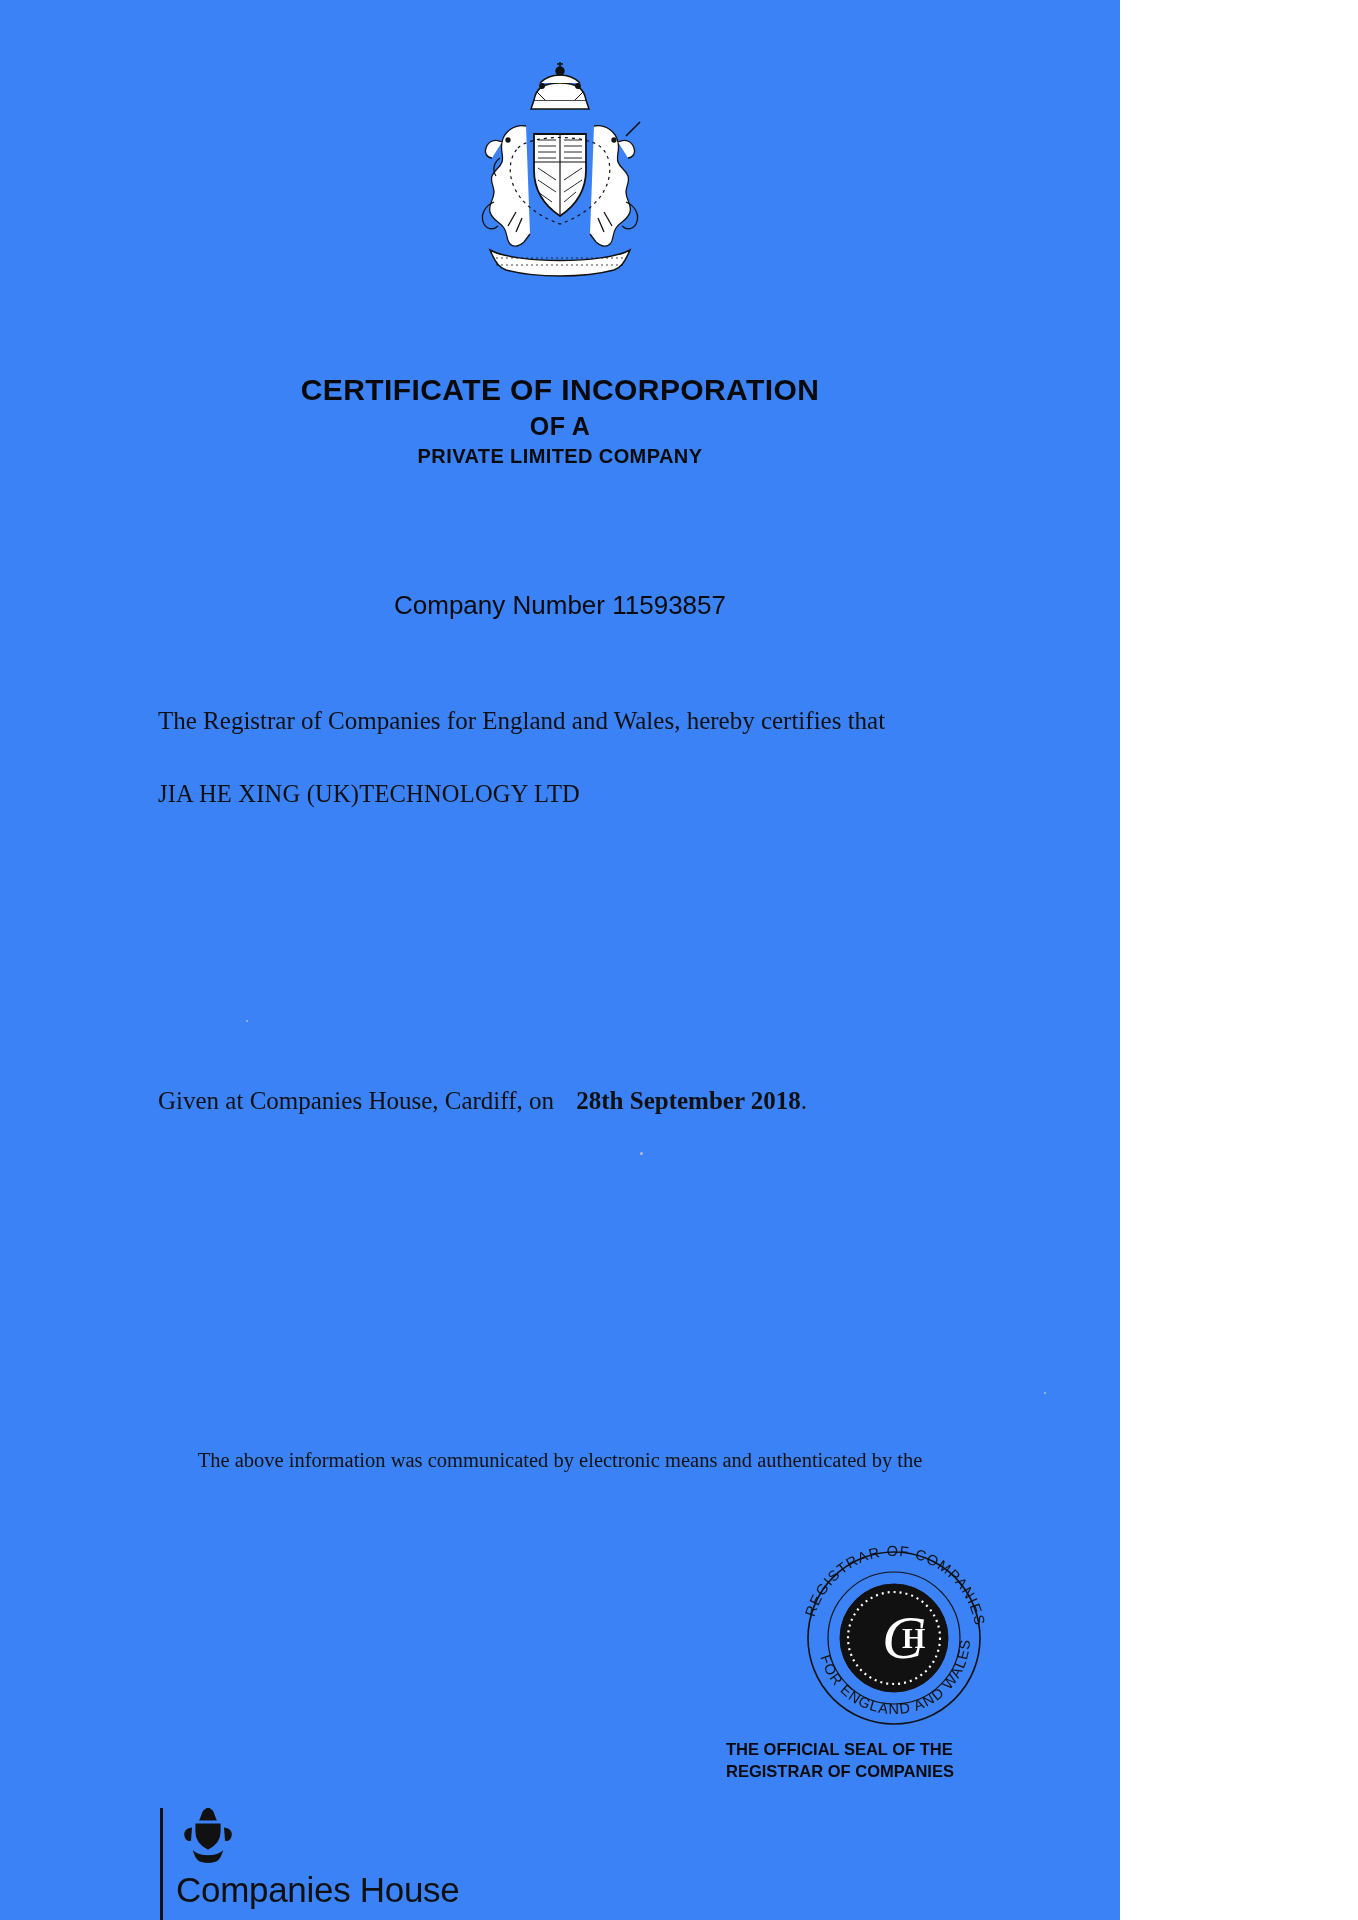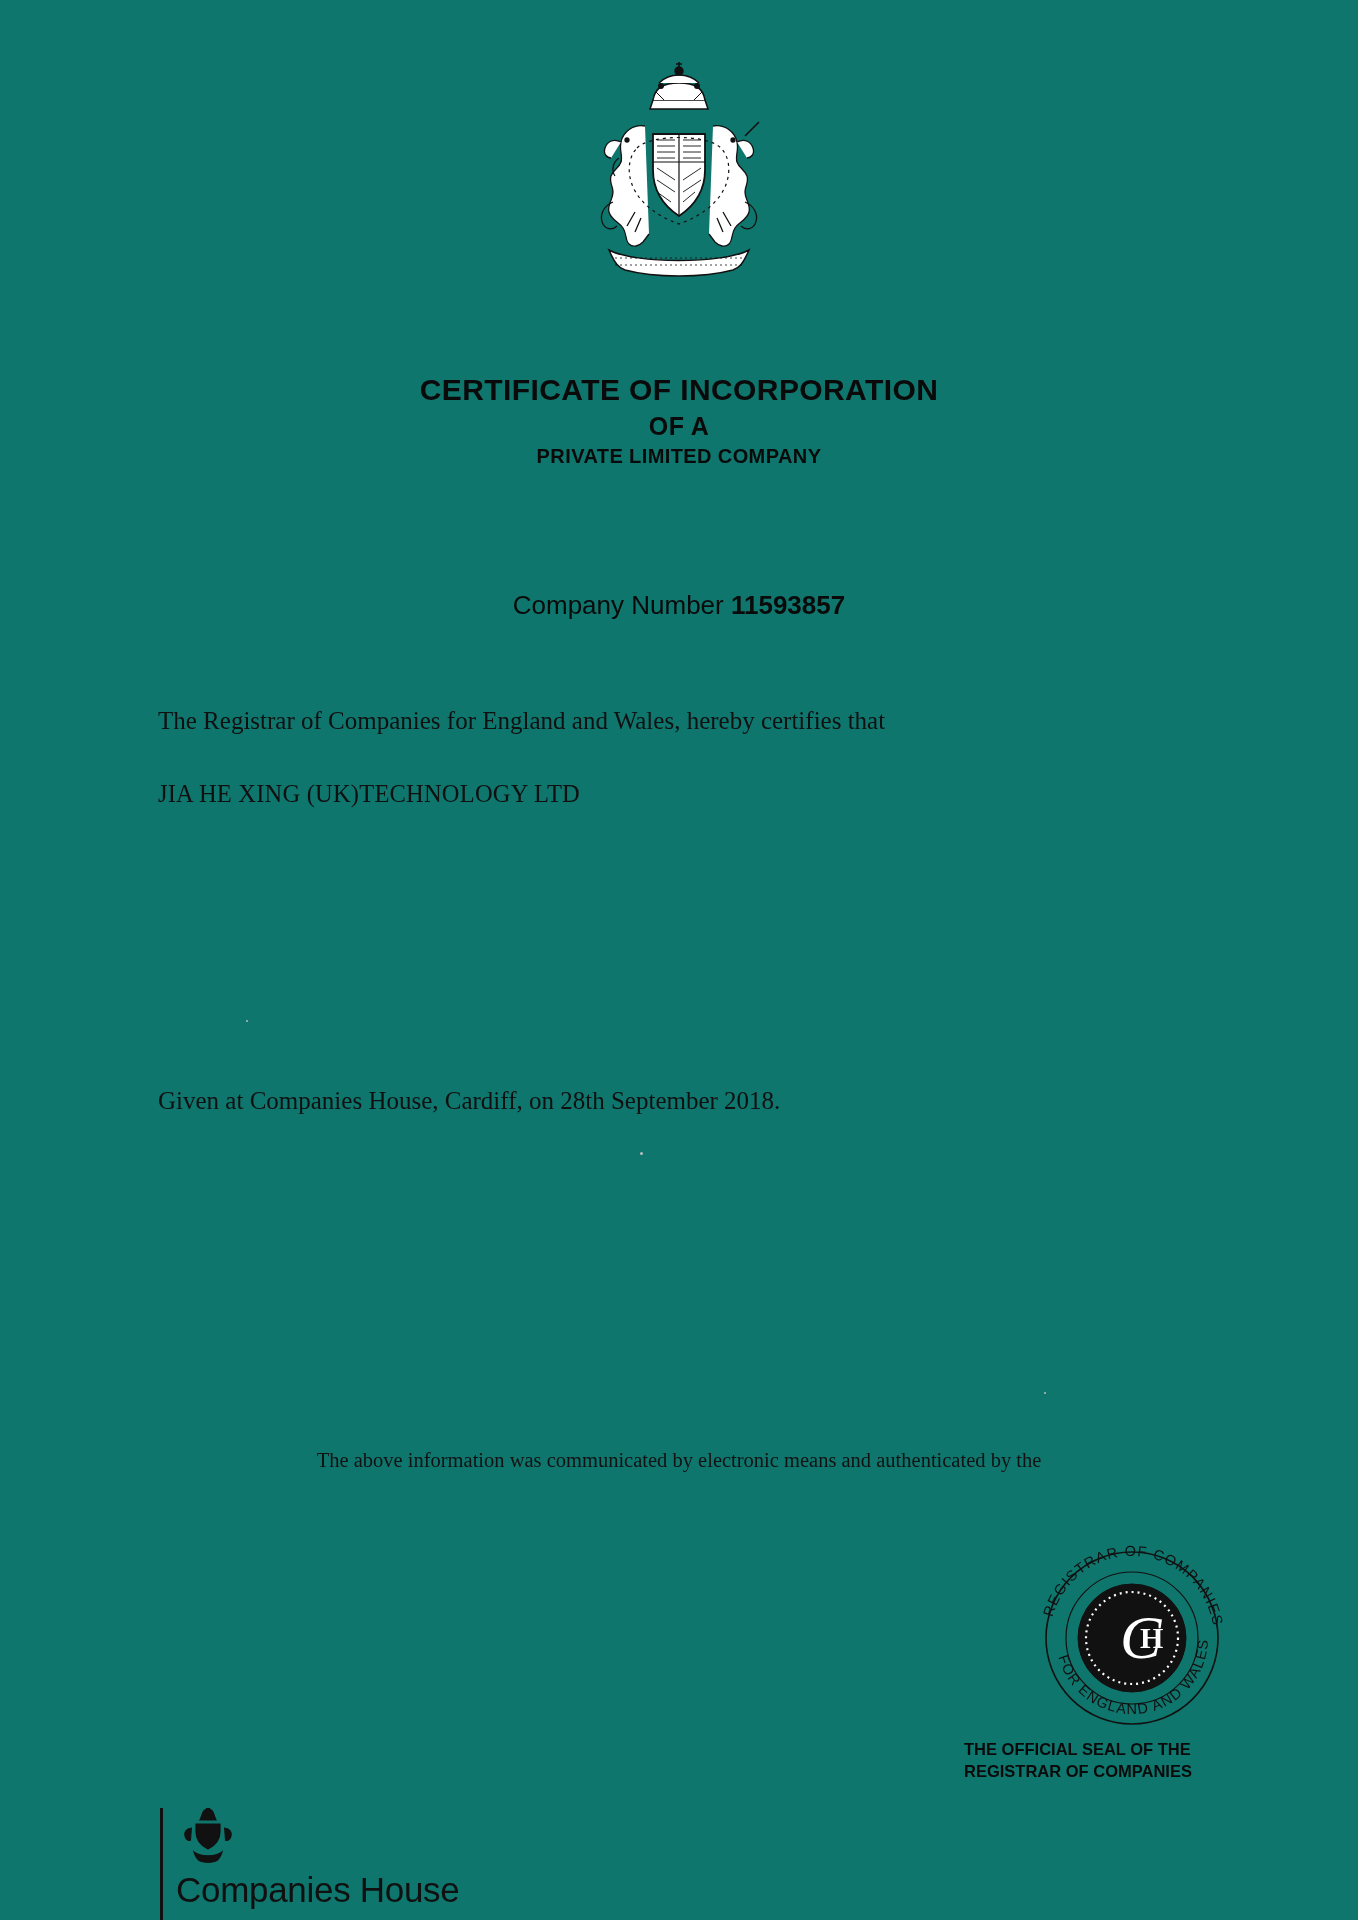--- a/index.html
+++ b/index.html
@@ -11,23 +11,23 @@
     width: 1358px;
     height: 1920px;
     font-family: "Liberation Serif", serif;
     color: #0b0b0b;
     position: relative;
     overflow: hidden;
   }
 
   .page {
     position: relative;
-    width: 1358px;
+    width: 1120px;
     height: 1920px;
-    background: #0f766e;
+    background: #3b82f6;
   }
 
   
   .crest {
     position: absolute;
     left: 50%;
     transform: translateX(-50%);
     top: 62px;
     width: 260px;
     height: 230px;
@@ -55,37 +55,37 @@
   .company-number {
     position: absolute;
     top: 590px;
     left: 0;
     width: 100%;
     text-align: center;
     font-family: "Liberation Sans", sans-serif;
     font-size: 26px;
     color: #0a0a0a;
   }
-  .company-number .num { font-weight: bold; }
+  .company-number .num { font-weight: normal; }
 
   
   .body-text {
     position: absolute;
     left: 158px;
     width: 1040px;
     font-family: "Liberation Serif", serif;
     font-size: 25px;
     color: #101010;
     line-height: 1.28;
   }
   .line-certifies { top: 705px; }
   .line-company-name { top: 778px; font-size: 24.5px; letter-spacing: 0.2px; }
   .para-incorporated { top: 920px; width: 1045px; line-height: 1.33; }
   .line-given { top: 1085px; }
-  .line-given b { font-weight: normal; }
+  .line-given b { font-weight: bold; margin-left: 16px; }
 
   
   .note {
     position: absolute;
     top: 1443px;
     left: 0;
     width: 100%;
     text-align: center;
     font-family: "Liberation Serif", serif;
     font-size: 20.5px;

